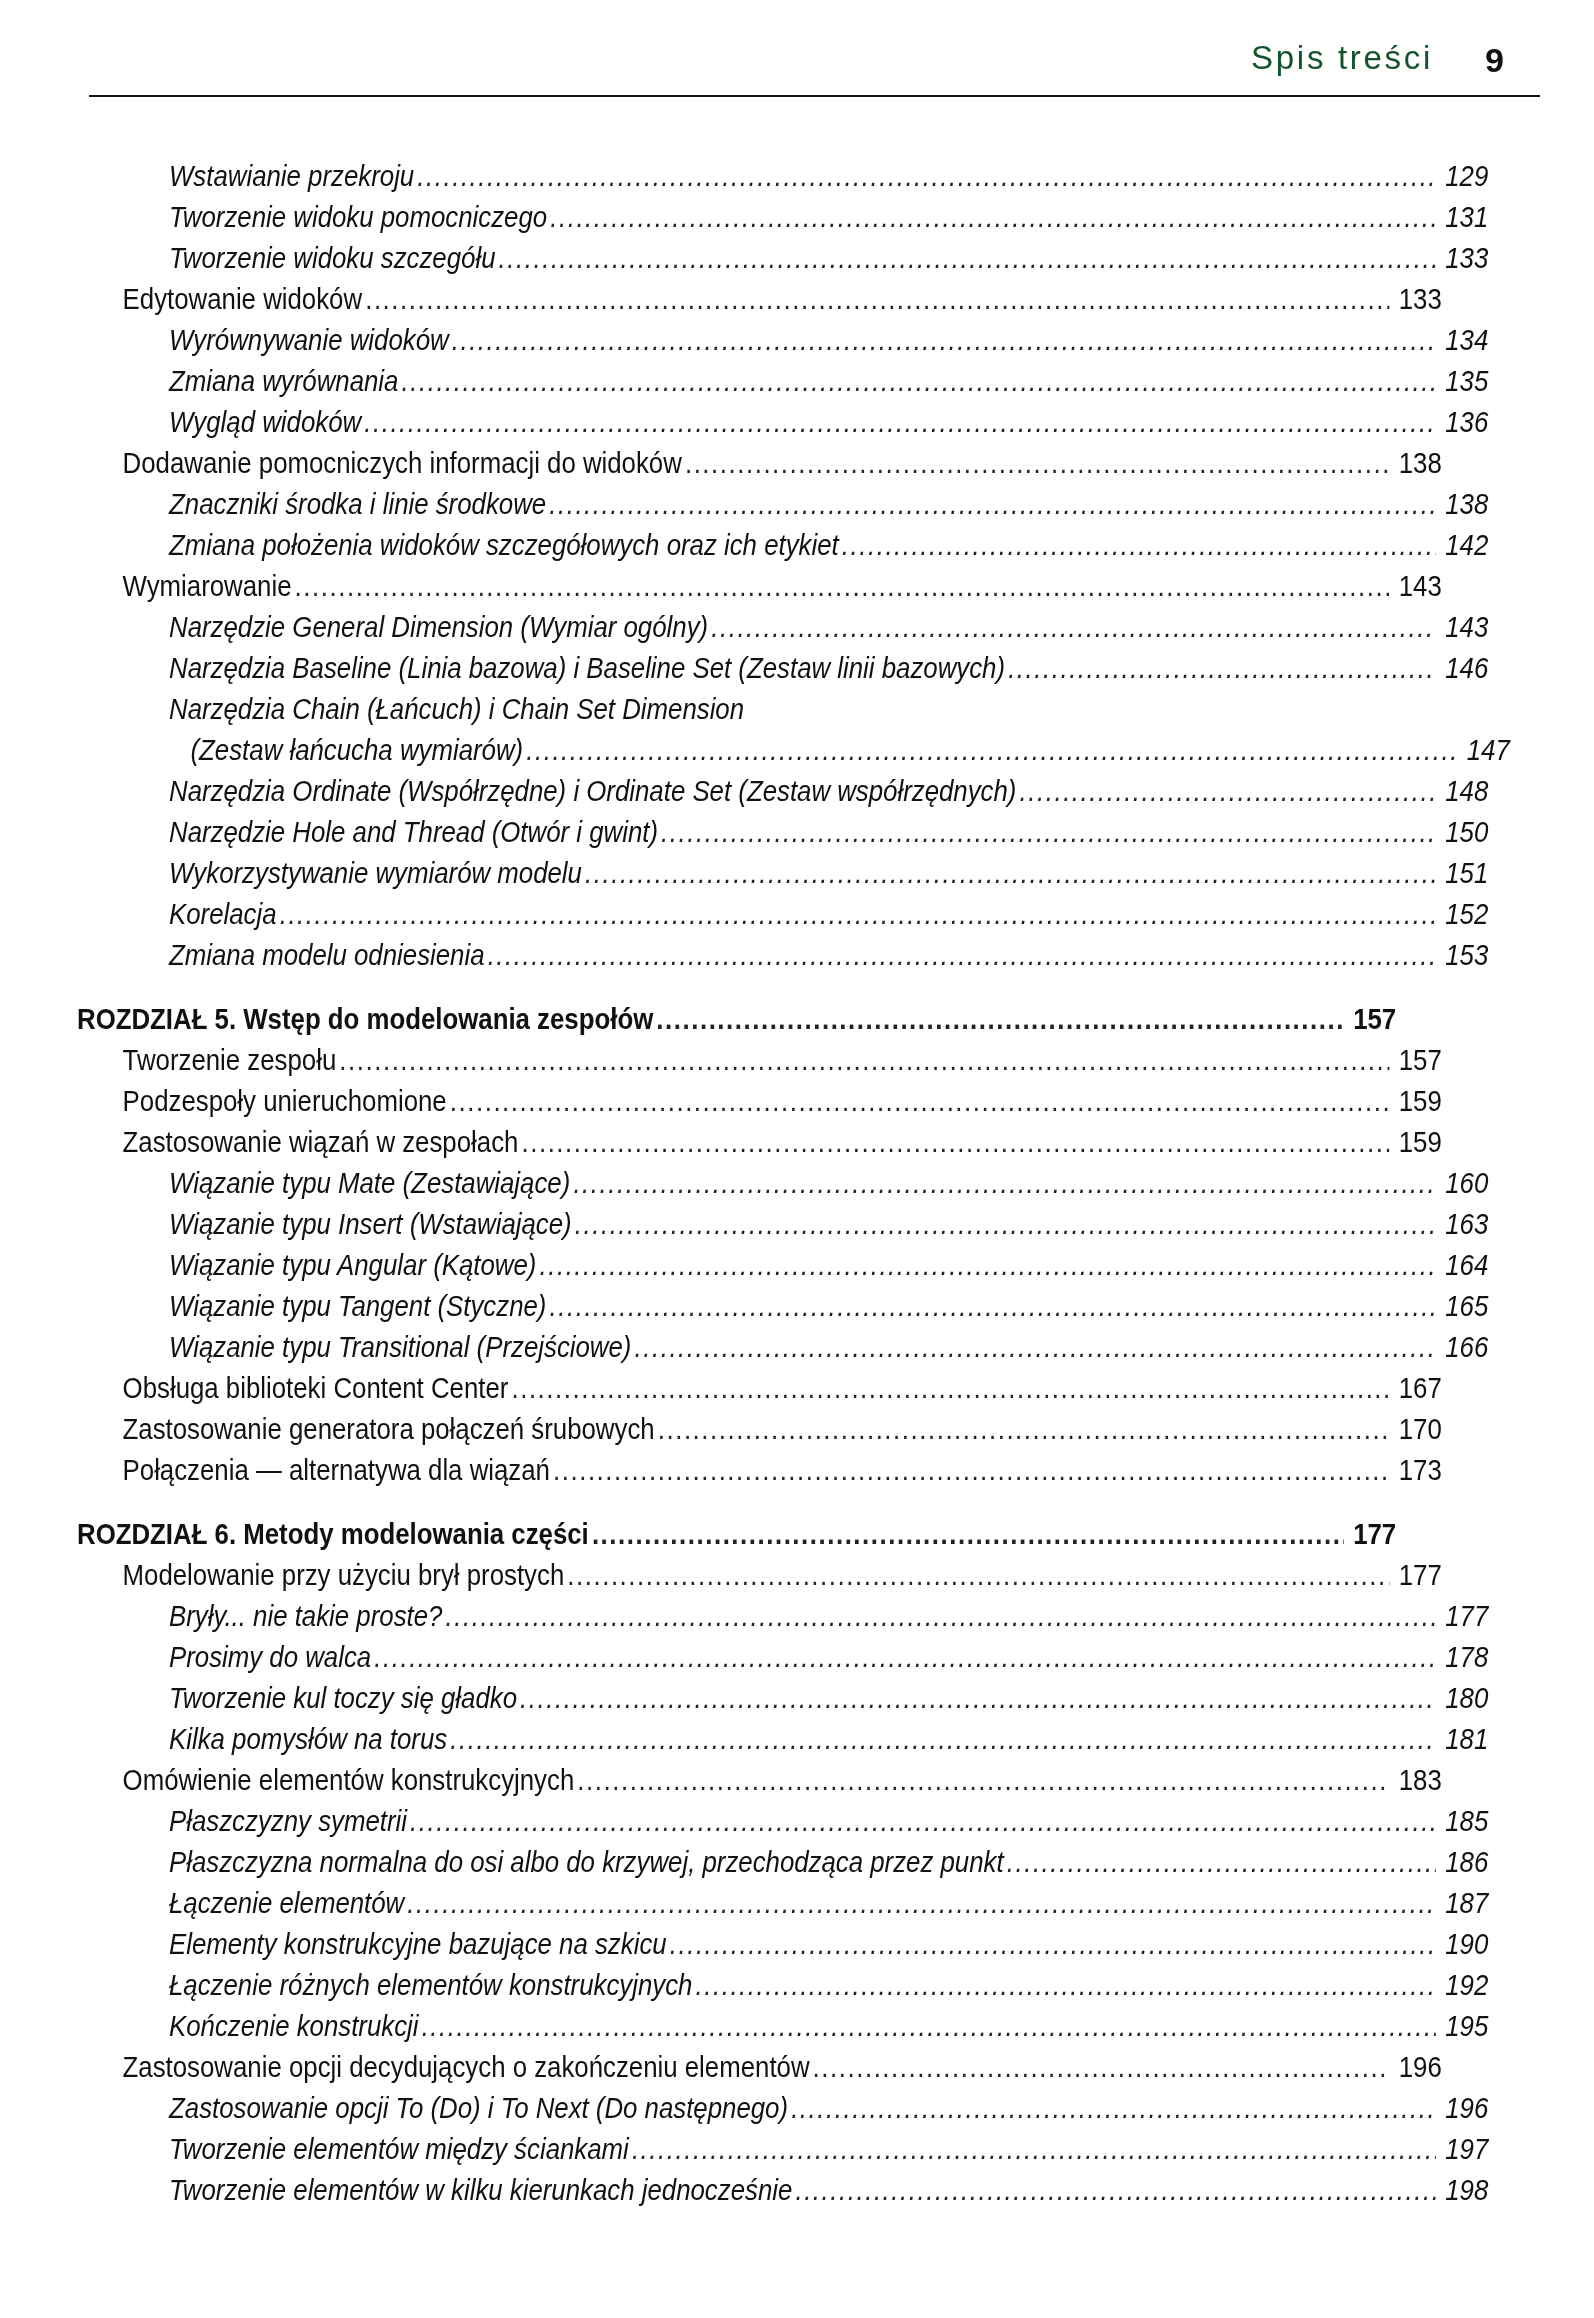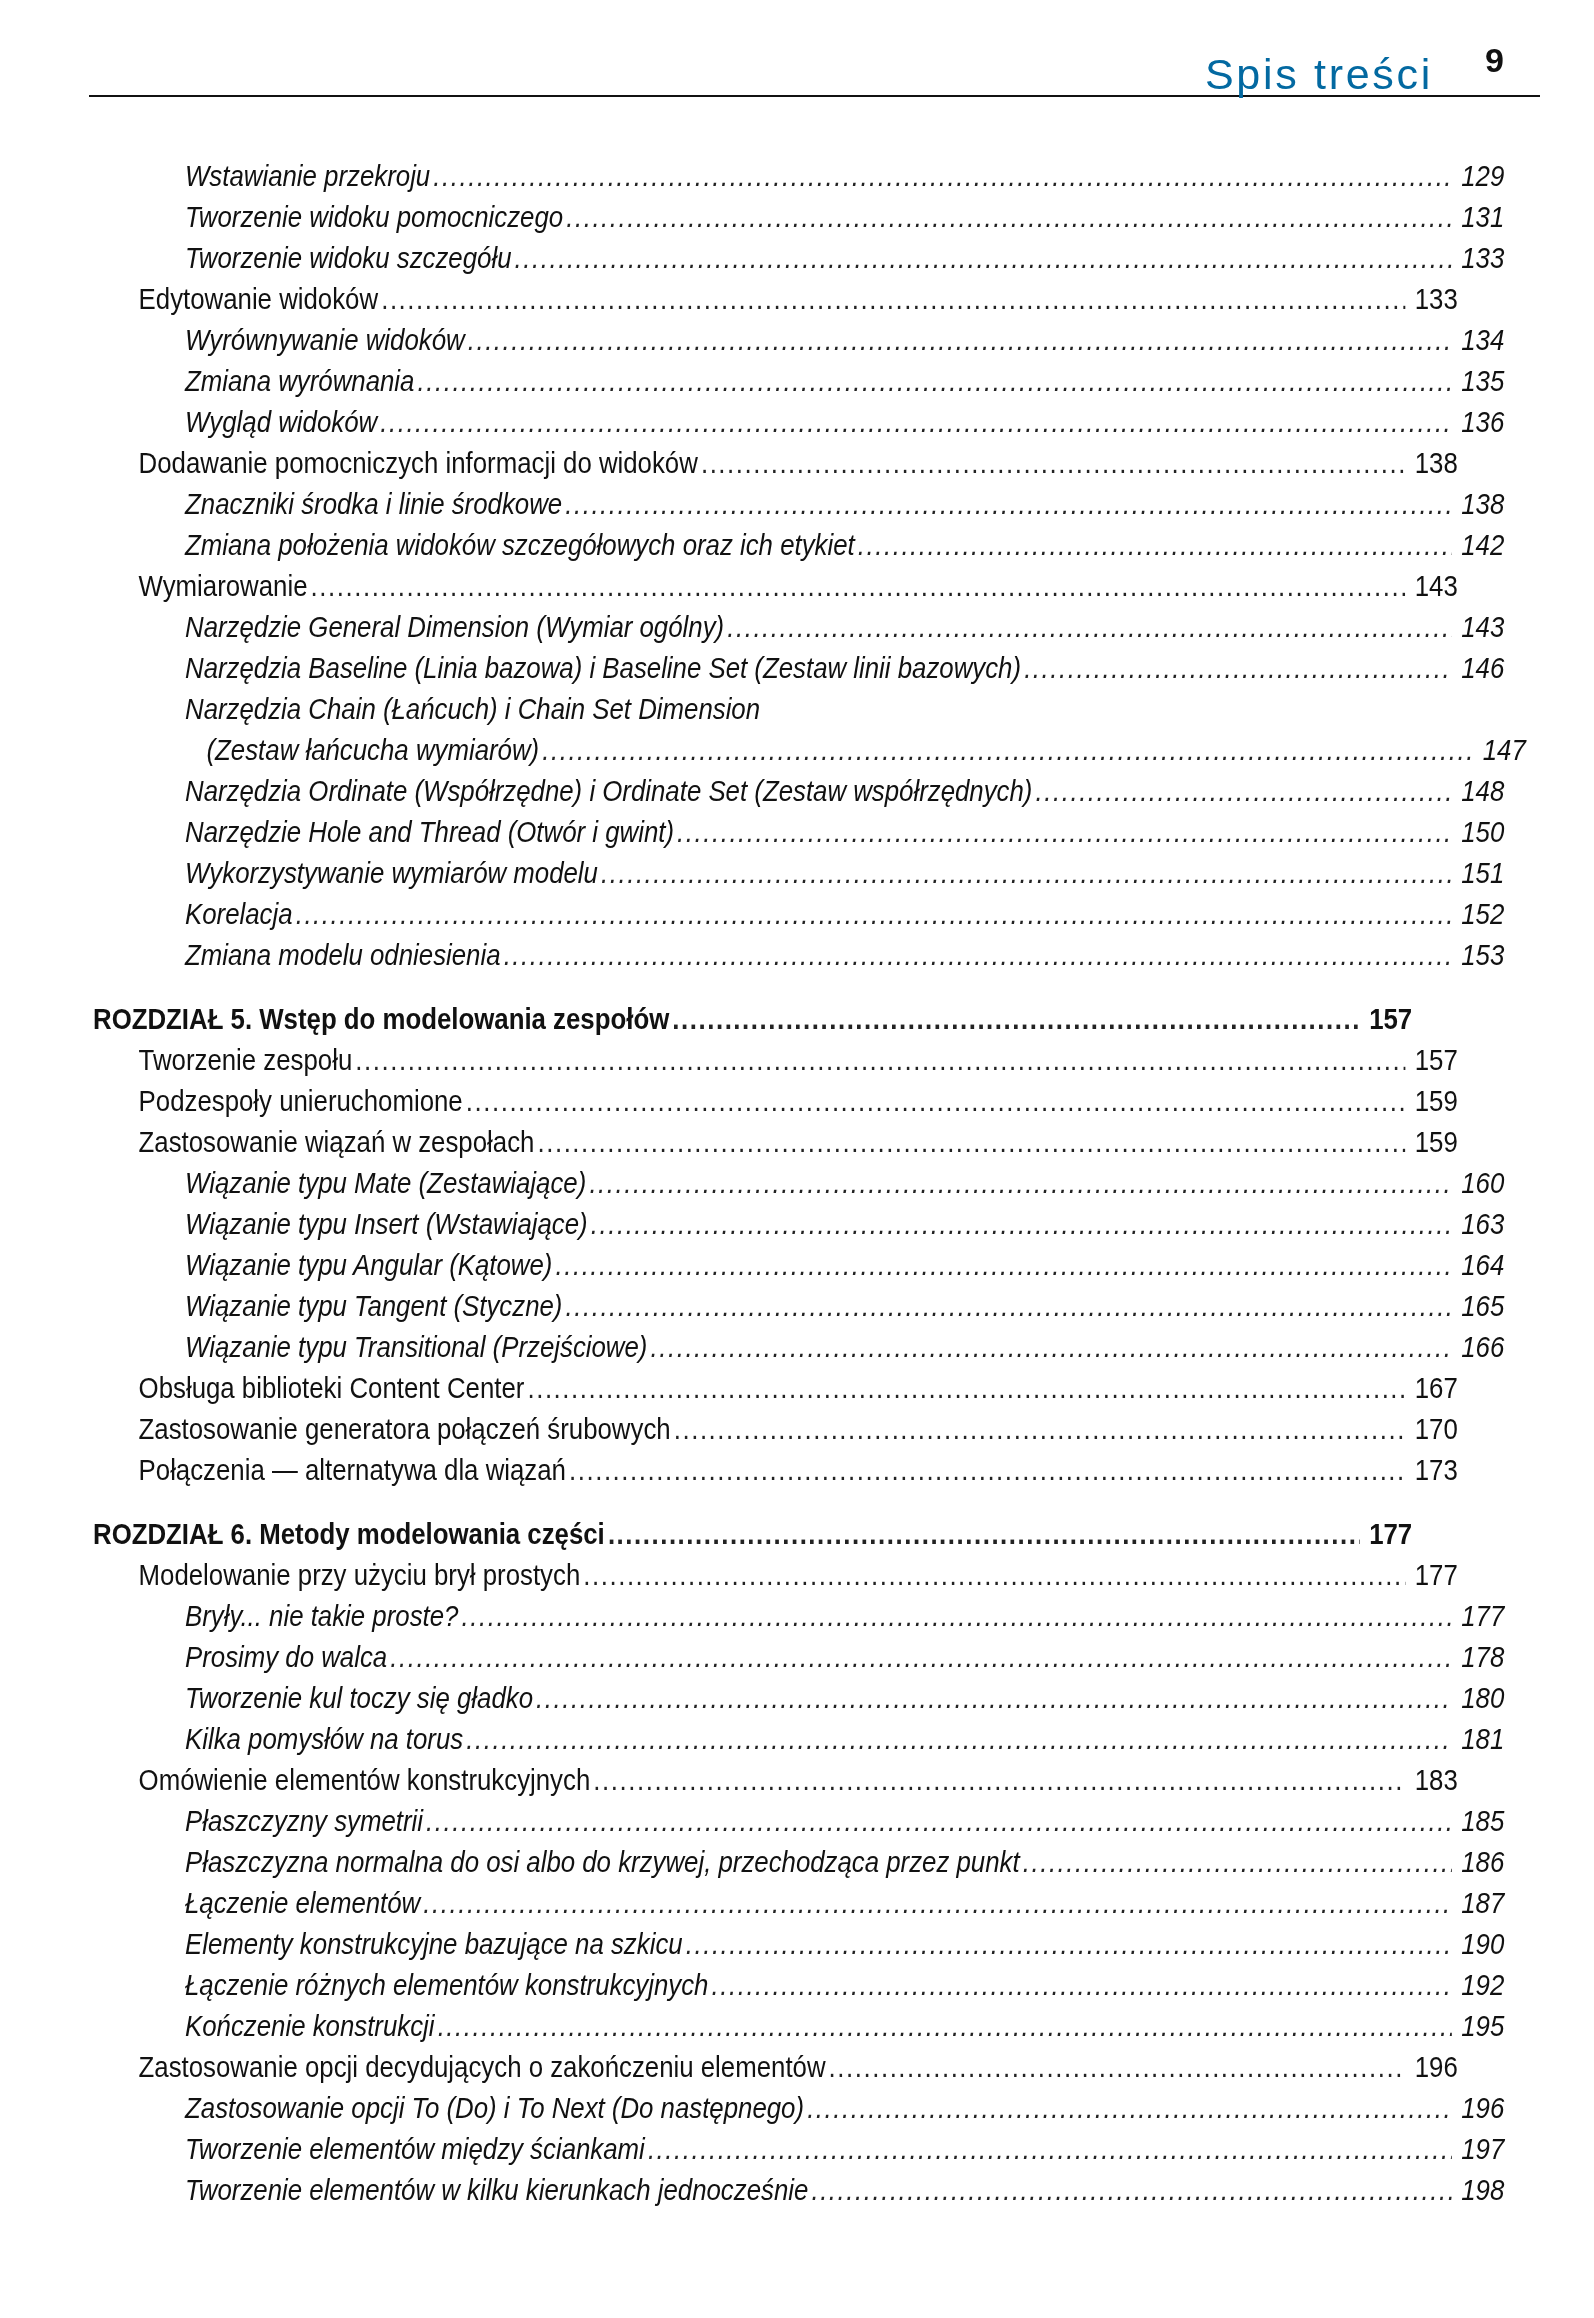--- a/index.html
+++ b/index.html
@@ -5,26 +5,26 @@
     html, body { margin: 0; padding: 0; background: #ffffff; }
     body {
       width: 1595px; height: 2319px; position: relative; overflow: hidden;
       font-family: "Liberation Sans", "DejaVu Sans", sans-serif; color: #111111;
     }
     .header {
       position: absolute; left: 89px; top: 36px; width: 1451px; height: 59px;
       border-bottom: 2.7px solid #111;
     }
     .header-title {
-      position: absolute; right: 107px; top: 14px; font-size: 43px; letter-spacing: 2.7px; color: #0369a1;
+      position: absolute; right: 107px; top: 3px; font-size: 33px; letter-spacing: 2.7px; color: #14532d;
     }
     .header-page {
       position: absolute; right: 36px; top: 5.3px; font-size: 34px; font-weight: bold; color: #111;
     }
-    .toc { position: absolute; left: 93px; top: 159px; width: 1319px; }
+    .toc { position: absolute; left: 77px; top: 159px; width: 1319px; }
     .row {
       display: flex; align-items: baseline; height: 41px; font-size: 30px;
       transform: scaleX(0.86); transform-origin: left center; width: 116.3%;
     }
     .row .label { white-space: nowrap; }
     .row .leader {
       flex: 1; overflow: hidden; white-space: nowrap; margin: 0 3.6px; color: #222;
       letter-spacing: 1.8px;
     }
     .row .leader::after { content: "............................................................................................................................................................................................................................................................................"; }

